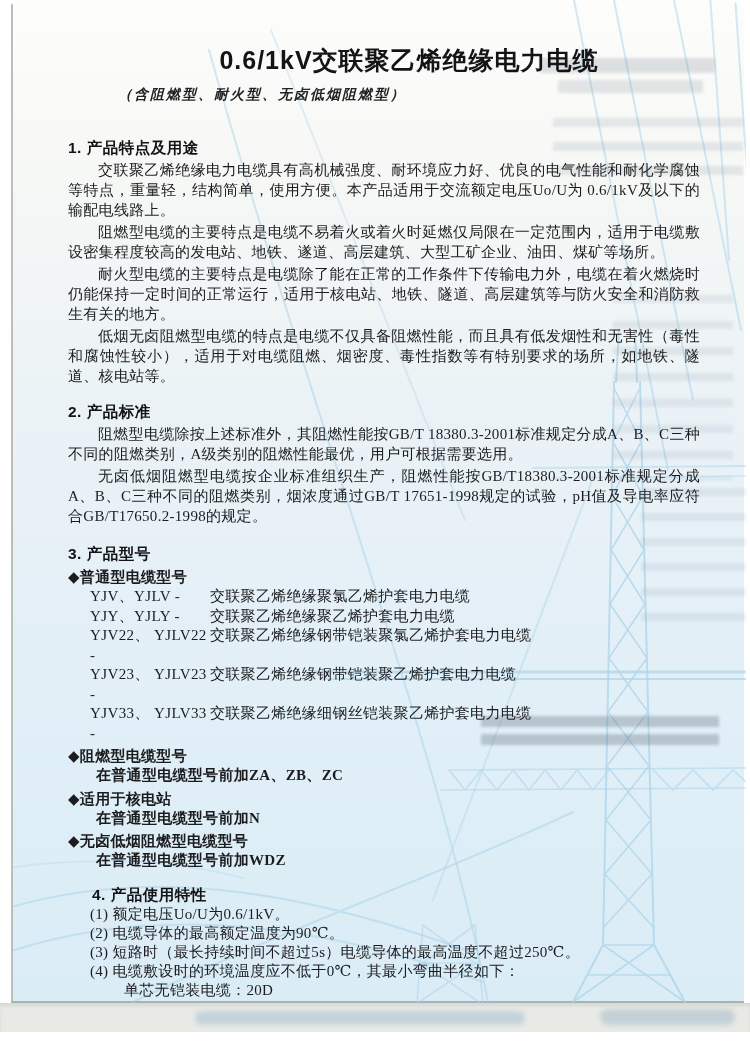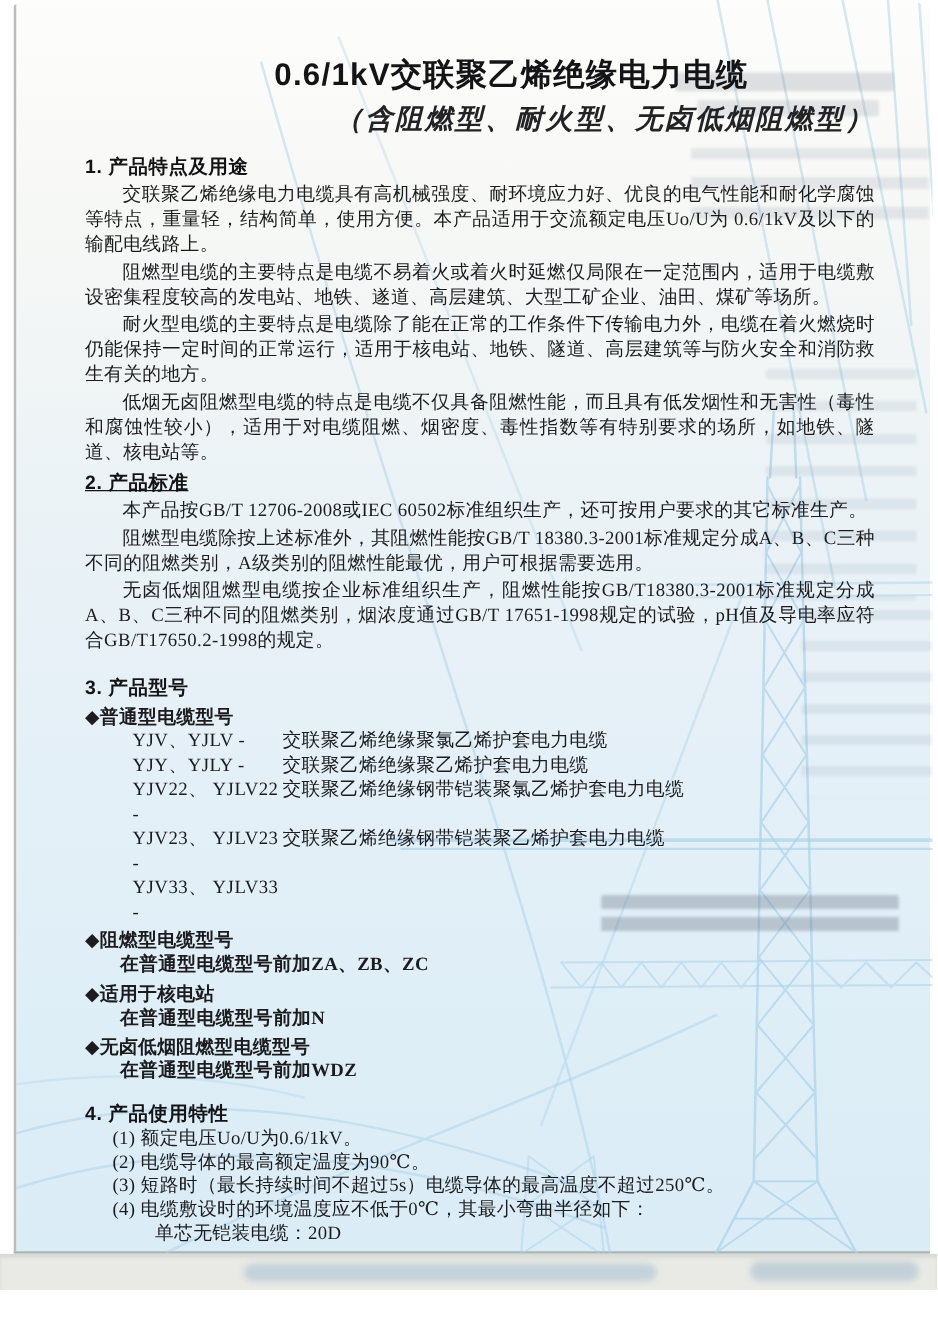--- a/index.html
+++ b/index.html
@@ -25,31 +25,31 @@
   .g4{left:600px;top:295px;width:120px;height:185px;
       background:repeating-linear-gradient(180deg,rgba(130,150,170,.15) 0 8px,transparent 8px 26px);}
   .g5{left:628px;top:488px;width:105px;height:150px;
       background:repeating-linear-gradient(180deg,rgba(130,150,170,.14) 0 8px,transparent 8px 25px);}
   .g6{left:468px;top:716px;width:238px;height:36px;
       background:repeating-linear-gradient(180deg,rgba(95,105,122,.32) 0 11px,transparent 11px 18px);}
   
   .content{position:relative;margin:0 44px 0 55px;padding-top:44px;font-size:15px;line-height:20px;}
   .title{margin:0 0 0 50px;font-family:"Liberation Sans","DejaVu Sans",sans-serif;
          font-weight:700;font-size:25px;line-height:32px;text-align:center;color:#141416;letter-spacing:1px;}
-  .subtitle{margin:9px 0 0 50px;text-align:right;font-style:italic;font-weight:700;
-            font-size:22px;letter-spacing:2px;color:#232325;}
+  .subtitle{margin:9px 0 0 50px;text-align:left;font-style:italic;font-weight:700;
+            font-size:14px;letter-spacing:2px;color:#232325;}
   h2{margin:0;font-family:"Liberation Sans","DejaVu Sans",sans-serif;font-weight:700;
      font-size:15.5px;line-height:20px;color:#141416;letter-spacing:.5px;}
-  .s1 h2{margin-top:19px;}
-  .s2 h2{margin-top:5px;text-decoration:underline;}
+  .s1 h2{margin-top:33px;}
+  .s2 h2{margin-top:16px;}
   .s3 h2{margin-top:18px;}
-  .s4 h2{margin-top:14px;}
+  .s4 h2{margin-top:14px;margin-left:24px;}
   .para{margin:2px 0 0 0;text-indent:2em;text-align:justify;letter-spacing:.3px;}
   .group-label{margin-top:3px;font-weight:700;letter-spacing:.3px;}
-  .model-row{display:flex;margin-left:38px;line-height:19.5px;}
+  .model-row{display:flex;margin-left:22px;line-height:19.5px;}
   .model-code{flex:0 0 120px;letter-spacing:.4px;}
   .model-desc{flex:1;letter-spacing:.3px;}
   .group-note{margin-left:28px;line-height:19.5px;letter-spacing:.3px;font-weight:bold;}
   .use-item{margin-left:22px;line-height:19px;letter-spacing:.3px;}
   .bend-item{margin-left:56px;line-height:19.5px;letter-spacing:.3px;}
 </style>
 </head>
 <body>
 
 <div class="scan">
@@ -134,21 +134,20 @@
       <section class="s1">
         <h2>1. 产品特点及用途</h2>
         <p class="para">交联聚乙烯绝缘电力电缆具有高机械强度、耐环境应力好、优良的电气性能和耐化学腐蚀等特点，重量轻，结构简单，使用方便。本产品适用于交流额定电压Uo/U为 0.6/1kV及以下的输配电线路上。</p>
         <p class="para">阻燃型电缆的主要特点是电缆不易着火或着火时延燃仅局限在一定范围内，适用于电缆敷设密集程度较高的发电站、地铁、遂道、高层建筑、大型工矿企业、油田、煤矿等场所。</p>
         <p class="para">耐火型电缆的主要特点是电缆除了能在正常的工作条件下传输电力外，电缆在着火燃烧时仍能保持一定时间的正常运行，适用于核电站、地铁、隧道、高层建筑等与防火安全和消防救生有关的地方。</p>
         <p class="para">低烟无卤阻燃型电缆的特点是电缆不仅具备阻燃性能，而且具有低发烟性和无害性（毒性和腐蚀性较小），适用于对电缆阻燃、烟密度、毒性指数等有特别要求的场所，如地铁、隧道、核电站等。</p>
       </section>
 
       <section class="s2">
         <h2>2. 产品标准</h2>
-        <p class="para">本产品按GB/T 12706-2008或IEC 60502标准组织生产，还可按用户要求的其它标准生产。</p>
         <p class="para">阻燃型电缆除按上述标准外，其阻燃性能按GB/T 18380.3-2001标准规定分成A、B、C三种不同的阻燃类别，A级类别的阻燃性能最优，用户可根据需要选用。</p>
         <p class="para">无卤低烟阻燃型电缆按企业标准组织生产，阻燃性能按GB/T18380.3-2001标准规定分成A、B、C三种不同的阻燃类别，烟浓度通过GB/T 17651-1998规定的试验，pH值及导电率应符合GB/T17650.2-1998的规定。</p>
       </section>
 
       <section class="s3">
         <h2>3. 产品型号</h2>
 
         <div class="group-label">◆普通型电缆型号</div>
         <div class="model-row">
           <span class="model-code">YJV、YJLV -</span>
@@ -161,20 +160,21 @@
         <div class="model-row">
           <span class="model-code">YJV22、 YJLV22 -</span>
           <span class="model-desc">交联聚乙烯绝缘钢带铠装聚氯乙烯护套电力电缆</span>
         </div>
         <div class="model-row">
           <span class="model-code">YJV23、 YJLV23 -</span>
           <span class="model-desc">交联聚乙烯绝缘钢带铠装聚乙烯护套电力电缆</span>
         </div>
         <div class="model-row">
           <span class="model-code">YJV33、 YJLV33 -</span>
+          <span class="model-desc">交联聚乙烯绝缘细钢丝铠装聚乙烯护套电力电缆</span>
         </div>
 
         <div class="group-label">◆阻燃型电缆型号</div>
         <div class="group-note">在普通型电缆型号前加ZA、ZB、ZC</div>
 
         <div class="group-label">◆适用于核电站</div>
         <div class="group-note">在普通型电缆型号前加N</div>
 
         <div class="group-label">◆无卤低烟阻燃型电缆型号</div>
         <div class="group-note">在普通型电缆型号前加WDZ</div>

